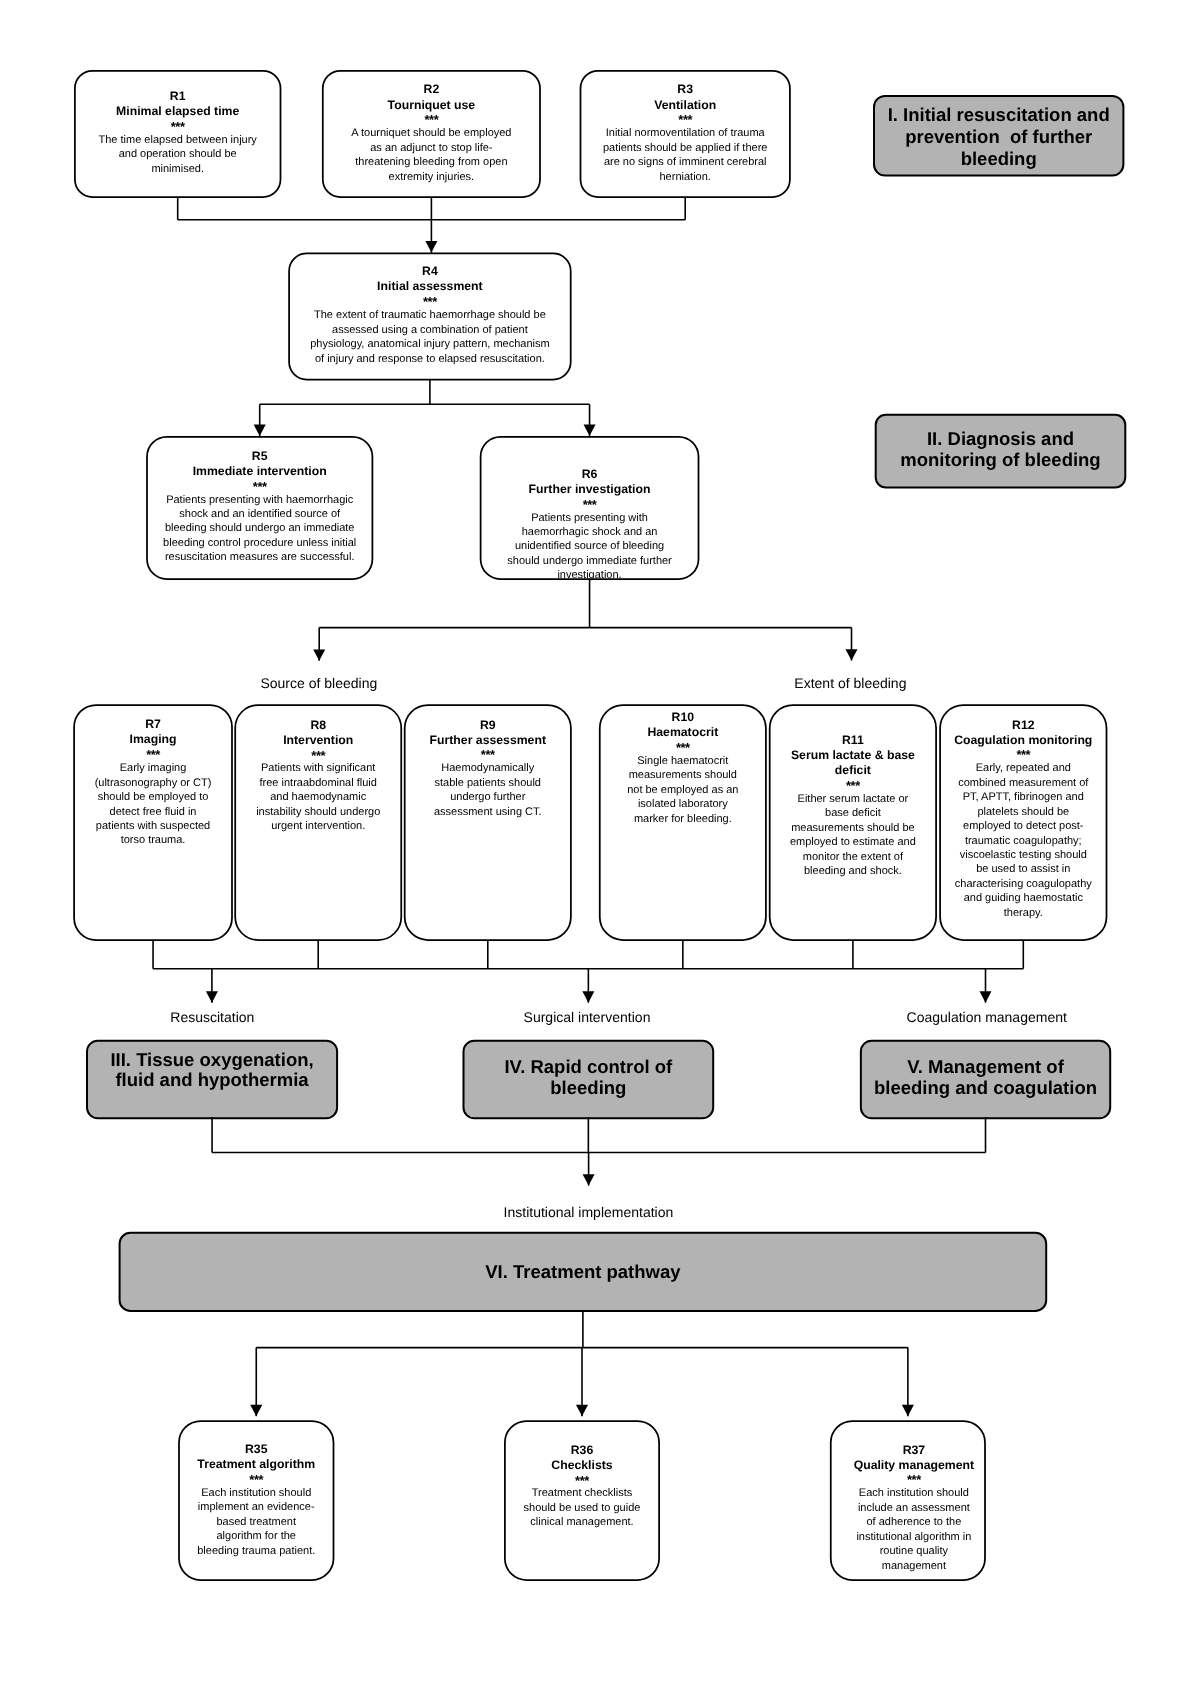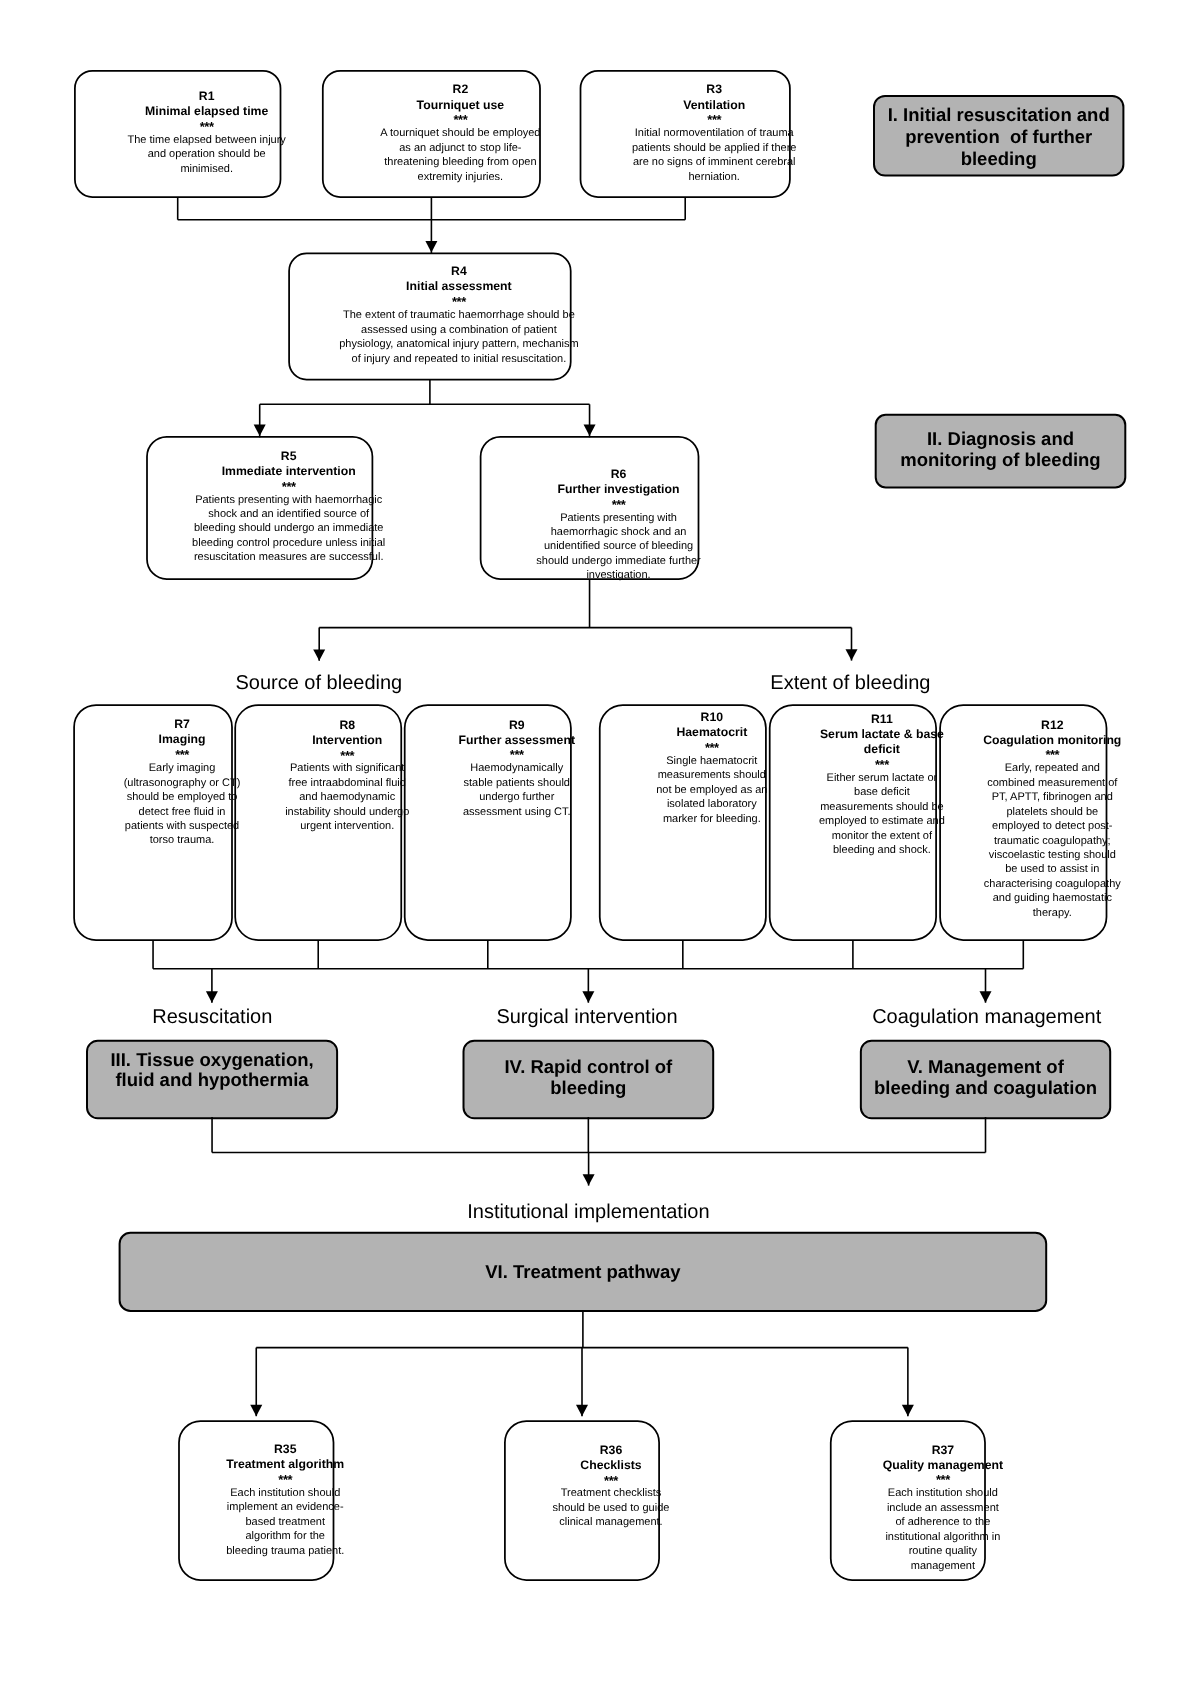--- a/index.html
+++ b/index.html
@@ -7,31 +7,31 @@
   body{width:1200px;height:1698px;font-family:"Liberation Sans",sans-serif;color:#000;
         -webkit-font-smoothing:antialiased;text-rendering:geometricPrecision;}
   #stage{position:relative;width:1200px;height:1698px;overflow:hidden;background:#fff;
          transform:translateZ(0);}
   .node,.gbox,.glabel{transform:translateZ(0);}
   #wires{position:absolute;left:0;top:0;}
   #wires path{fill:none;stroke:#000;stroke-width:1.60;}
   #wires path.ah{fill:#000;stroke:none;}
   #wires rect.nodebox{fill:#fff;stroke:#000;stroke-width:1.75;}
   #wires rect.secbox{fill:#b3b3b3;stroke:#000;stroke-width:2.0;}
-  .node{position:absolute;box-sizing:border-box;text-align:center;margin-left:29px;}
+  .node{position:absolute;box-sizing:border-box;text-align:center;}
   .node .rid{font-weight:bold;font-size:12.25px;line-height:15.1px;}
   .node .tl{font-weight:bold;font-size:12.25px;line-height:15.1px;}
   .node .stars{font-weight:bold;font-size:13px;line-height:12.4px;letter-spacing:-0.45px;
                position:relative;top:1.8px;}
   .node .rbody{font-size:11px;margin-top:1.2px;}
   .node .bl{line-height:14.45px;}
   .gbox{position:absolute;box-sizing:border-box;text-align:center;}
   .gbox{--glh:21.0px;}
   .gbox .gl{font-weight:bold;font-size:18.5px;line-height:var(--glh);white-space:pre;}
-  .glabel{position:absolute;font-size:20px;line-height:18px;white-space:nowrap;
+  .glabel{position:absolute;font-size:14px;line-height:18px;white-space:nowrap;
            transform:translateX(-50%) translateZ(0);}
 </style>
 </head>
 <body>
 
 <div id="stage">
 <svg id="wires" width="1200" height="1698" viewBox="0 0 1200 1698">
   <rect class="nodebox" x="74.90" y="70.80" width="205.60" height="126.20" rx="17.53" ry="17.53" fill="#ffffff" stroke="#000000"></rect>
   <rect class="nodebox" x="322.80" y="70.80" width="217.20" height="126.20" rx="17.53" ry="17.53" fill="#ffffff" stroke="#000000"></rect>
   <rect class="nodebox" x="580.50" y="70.80" width="209.40" height="126.20" rx="17.53" ry="17.53" fill="#ffffff" stroke="#000000"></rect>
@@ -132,21 +132,21 @@
       </div>
   </div>
   <div class="node" style="left:289.1px;top:253.4px;width:281.6px;height:126.1px;padding-top:11.0px;">
     <div class="rid">R4</div>
     <div class="tl">Initial assessment</div>
     <div class="stars">***</div>
     <div class="rbody">
         <div class="bl">The extent of traumatic haemorrhage should be</div>
         <div class="bl">assessed using a combination of patient</div>
         <div class="bl">physiology, anatomical injury pattern, mechanism</div>
-        <div class="bl">of injury and repeated to initial resuscitation.</div>
+        <div class="bl">of injury and response to elapsed resuscitation.</div>
       </div>
   </div>
   <div class="node" style="left:147.0px;top:436.8px;width:225.39999999999998px;height:142.2px;padding-top:12.0px;">
     <div class="rid">R5</div>
     <div class="tl">Immediate intervention</div>
     <div class="stars">***</div>
     <div class="rbody">
         <div class="bl">Patients presenting with haemorrhagic</div>
         <div class="bl">shock and an identified source of</div>
         <div class="bl">bleeding should undergo an immediate</div>
@@ -207,21 +207,21 @@
     <div class="tl">Haematocrit</div>
     <div class="stars">***</div>
     <div class="rbody">
         <div class="bl">Single haematocrit</div>
         <div class="bl">measurements should</div>
         <div class="bl">not be employed as an</div>
         <div class="bl">isolated laboratory</div>
         <div class="bl">marker for bleeding.</div>
       </div>
   </div>
-  <div class="node" style="left:769.7px;top:705.0px;width:166.39999999999998px;height:235.0px;padding-top:7px;">
+  <div class="node" style="left:769.7px;top:705.0px;width:166.39999999999998px;height:235.0px;padding-top:28px;">
     <div class="rid">R11</div>
     <div class="tl">Serum lactate &amp; base</div>
       <div class="tl">deficit</div>
     <div class="stars">***</div>
     <div class="rbody">
         <div class="bl">Either serum lactate or</div>
         <div class="bl">base deficit</div>
         <div class="bl">measurements should be</div>
         <div class="bl">employed to estimate and</div>
         <div class="bl">monitor the extent of</div>

